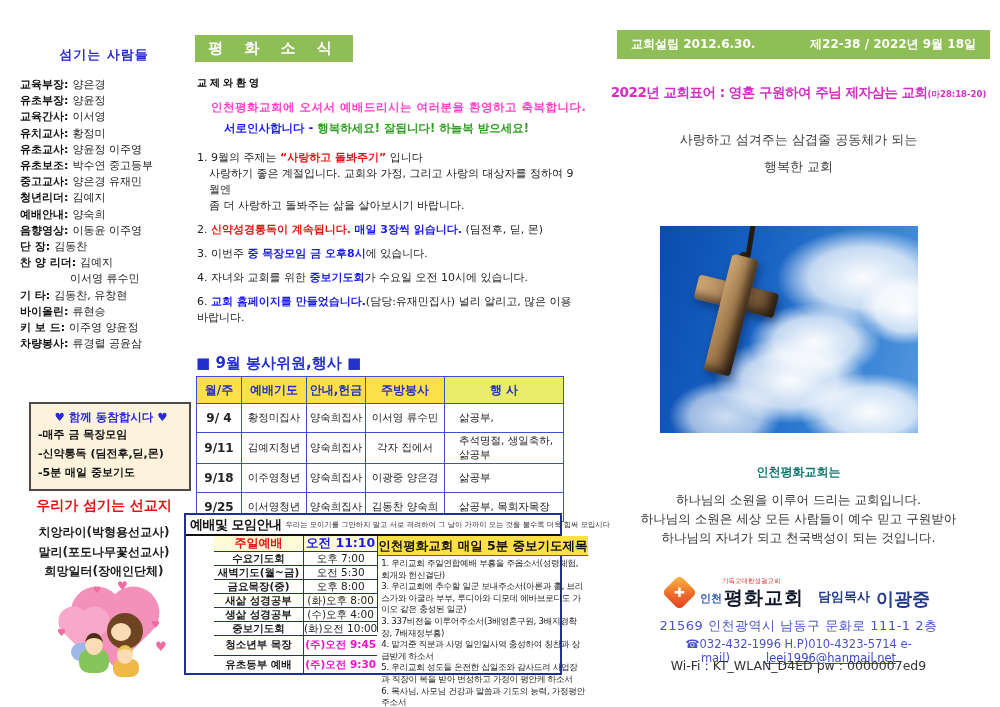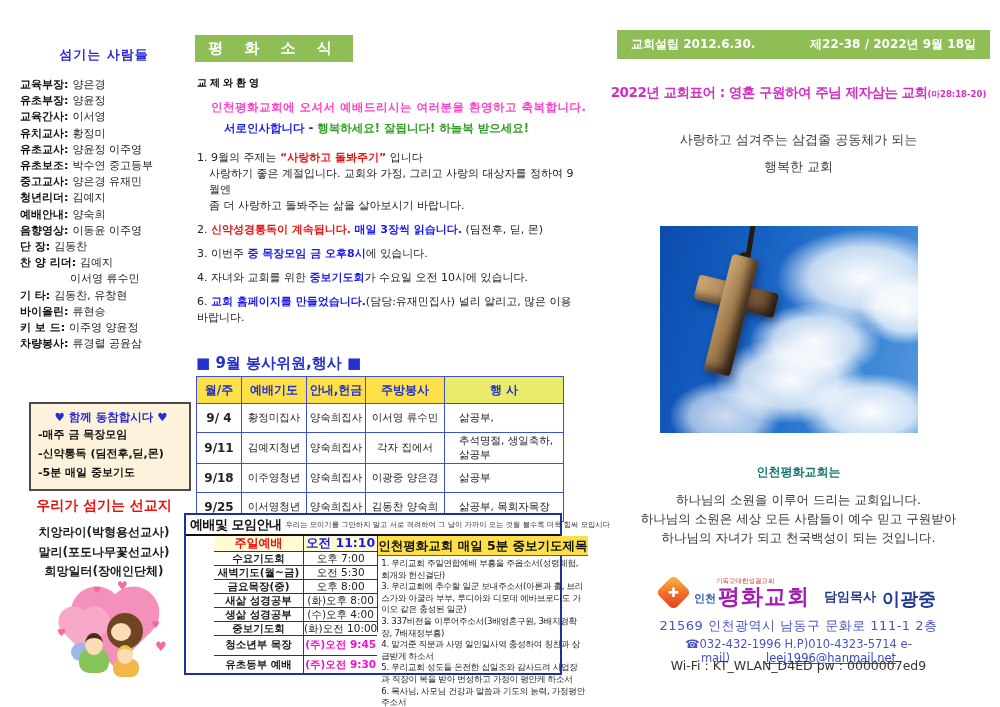--- a/index.html
+++ b/index.html
@@ -125,21 +125,21 @@
   #about-lines{margin-top:9px;font-size:12.5px;color:#333;line-height:19px;}
   #logo-row{left:607px;top:573px;width:383px;display:flex;align-items:flex-end;justify-content:center;height:36px;}
   #logo-diamond{width:25px;height:25px;transform:rotate(45deg);border-radius:5px;
     background:linear-gradient(135deg,#f7b13f 10%,#ef6b2a 55%,#e23c20 100%);position:relative;margin:0 8px 4px 0;}
   #logo-cross-glyph{position:absolute;inset:0;display:flex;align-items:center;justify-content:center;
     transform:rotate(-45deg);color:#fff;font-weight:bold;font-size:13px;}
   .logo-text-col{display:flex;flex-direction:column;align-items:flex-start;}
   #logo-denom{color:#e03030;font-size:6.5px;line-height:7px;margin-left:22px;}
   .logo-main-row{display:flex;align-items:flex-end;}
   #logo-region{color:#2a55b8;font-size:11px;font-weight:bold;margin-right:2px;margin-bottom:3px;}
-  #logo-name{color:#a21caf;font-size:22px;font-weight:bold;letter-spacing:1px;line-height:24px;}
+  #logo-name{color:#0f172a;font-size:19px;font-weight:bold;letter-spacing:1px;line-height:24px;}
   #pastor-label{color:#223a8c;font-size:13px;font-weight:bold;margin:0 6px 3px 14px;}
   #pastor-name{color:#223a8c;font-size:18px;font-weight:bold;line-height:20px;margin-bottom:0px;}
   #address-line{left:607px;top:617px;width:383px;text-align:center;color:#4853c6;font-size:13px;letter-spacing:0.5px;}
   #phone-line{left:607px;top:637px;width:383px;text-align:center;color:#4853c6;font-size:11.5px;}
   #phone-line .email{text-decoration:underline;color:#3a46c8;padding-left:36px;}
   #wifi-line{left:607px;top:658px;width:383px;text-align:center;color:#333;font-size:12.5px;}
 </style>
 </head>
 <body>
 

